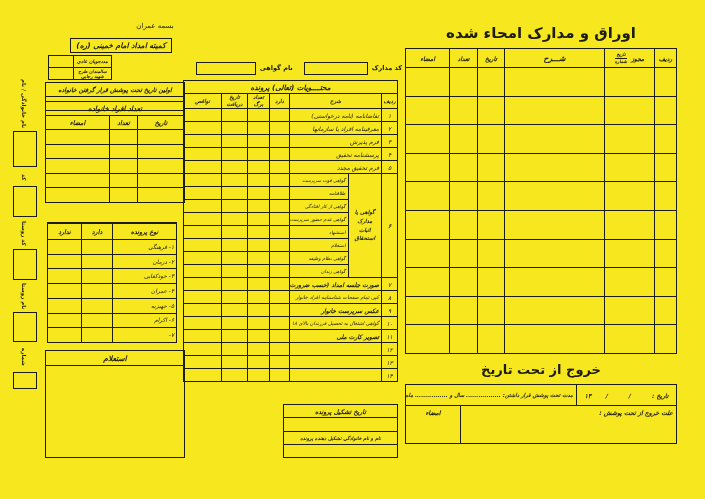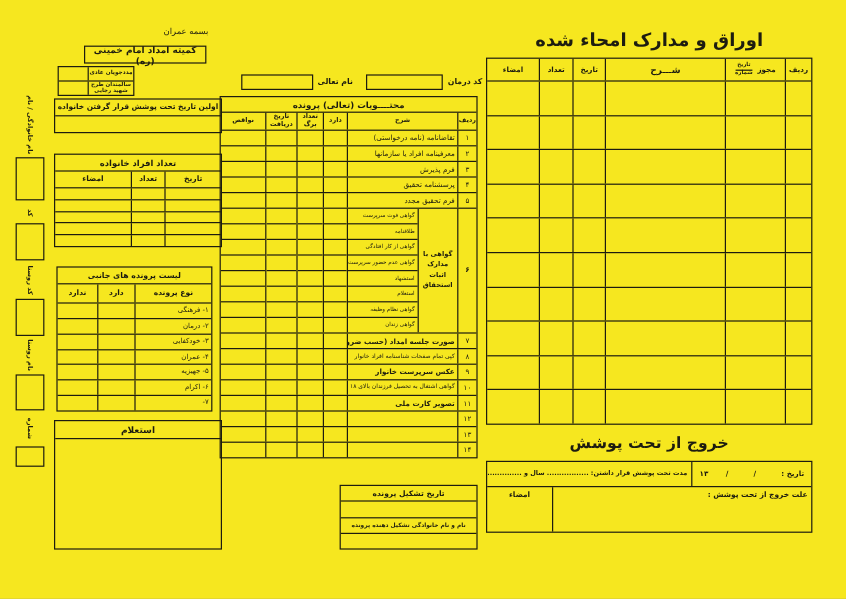--- a/index.html
+++ b/index.html
@@ -1,21 +1,21 @@
 <!DOCTYPE html>
 <html lang="fa" dir="rtl" style="--paper: #f6e71f; --ink: #1d1c10;"><head>
 <meta charset="utf-8">
 <style>
   :root{ --paper:#f6e71f; --ink:#1d1c10; }
   *{ box-sizing:border-box; margin:0; padding:0; }
   body{ background:#888; font-family:"DejaVu Sans",sans-serif; }
   .page{ position:relative; width:705px; height:499px; background:var(--paper);
          color:var(--ink); direction:rtl; overflow:hidden; font-family:"DejaVu Sans",sans-serif; }
   .abs{ position:absolute; }
-  .bx{ border:1px solid var(--ink); }
+  .bx{ border:1px solid var(--ink);font-style:italic; }
   .col{ display:flex; flex-direction:column; }
   .frow{ display:flex; }
   .rt{ border-top:1px solid var(--ink); }
   .c{ border-left:1px solid var(--ink); overflow:hidden; }
   .c:last-child{ border-left:none; }
   .ctr{ display:flex; align-items:center; justify-content:center; text-align:center; }
   .b{ font-weight:bold; }
   .hdr{ font-weight:bold; font-size:5.4px; }
   .pre{ white-space:pre-line; line-height:1.25; }
   .lbl{ font-size:6px; display:flex; align-items:center; padding-right:2px; white-space:nowrap; }
@@ -47,23 +47,23 @@
       <div class="c ctr b" style="width:38px;font-size:4.8px">مددجویان عادی</div>
       <div class="c" style="flex:1"></div>
     </div>
     <div class="frow rt" style="flex:1">
       <div class="c ctr b" style="width:38px;font-size:4.6px">سالمندان طرح شهید رجایی</div>
       <div class="c" style="flex:1"></div>
     </div>
   </div>
 
   <div class="abs frow" style="left:190px;top:60px;width:212px;height:16px;align-items:center;gap:4px">
-    <span class="b" style="font-size:6.5px">کد درمان</span>
+    <span class="b" style="font-size:6.5px">کد مدارک</span>
     <span class="bx fill" style="width:64px;height:13px"></span>
-    <span class="b" style="font-size:6.5px;margin-right:7px">نام تعالی</span>
+    <span class="b" style="font-size:6.5px;margin-right:7px">نام گواهی</span>
     <span class="bx fill" style="width:60px;height:13px"></span>
   </div>
 
   <div class="abs vlab" style="left:16px;top:78px;height:52px">نام خانوادگی / نام سرپرست</div>
   <div class="abs bx fill" style="left:13px;top:131px;width:24px;height:36px"></div>
 
   <div class="abs vlab" style="left:16px;top:169px;height:16px">کد خانوار</div>
   <div class="abs bx fill" style="left:13px;top:186px;width:24px;height:31px"></div>
 
   <div class="abs vlab" style="left:16px;top:219px;height:28px">کد روستا یا محله</div>
@@ -73,21 +73,21 @@
   <div class="abs bx fill" style="left:13px;top:312px;width:24px;height:30px"></div>
 
   <div class="abs vlab" style="left:16px;top:344px;height:26px">شماره زونکن</div>
   <div class="abs bx fill" style="left:13px;top:372px;width:24px;height:17px"></div>
 
   <div class="abs bx col" style="left:45px;top:82px;width:140px;height:29px">
     <div class="frow ctr b" style="flex:1;font-size:6.2px">اولین تاریخ تحت پوشش قرار گرفتن خانواده</div>
     <div class="rt" style="flex:1"></div>
   </div>
 
-  <div class="abs bx col" style="left:45px;top:128px;width:140px;height:78px">
+  <div class="abs bx col" style="left:45px;top:101px;width:140px;height:102px">
     <div class="frow ctr b" style="height:13px;font-size:7px">تعداد افراد خانواده</div>
     <div class="frow rt hdr" style="height:14px;font-size:6.3px">
       <div class="c ctr" style="width:47px">تاریخ</div>
       <div class="c ctr" style="width:28px">تعداد</div>
       <div class="c ctr" style="flex:1">امضاء</div>
     </div>
     <div class="col" style="flex:1">
       <div class="frow rt" style="flex:1">
         <div class="c" style="width:47px"></div>
         <div class="c" style="width:28px"></div>
@@ -110,21 +110,20 @@
       </div>
         <div class="frow rt" style="flex:1">
         <div class="c" style="width:47px"></div>
         <div class="c" style="width:28px"></div>
         <div class="c" style="flex:1"></div>
       </div>
       </div>
   </div>
 
   <div class="abs bx col" style="left:47px;top:222px;width:130px;height:121px">
-    <div class="frow ctr b" style="height:13px;font-size:6.5px">لیست پرونده های جانبی</div>
     <div class="frow rt hdr" style="height:16px;font-size:6.3px">
       <div class="c ctr" style="width:64px">نوع پرونده</div>
       <div class="c ctr" style="width:31px">دارد</div>
       <div class="c ctr" style="flex:1">ندارد</div>
     </div>
     <div class="frow rt" style="flex:1">
         <div class="c lbl" style="width:64px;font-size:5.8px">۱- فرهنگی</div>
         <div class="c" style="width:31px"></div>
         <div class="c" style="flex:1"></div>
       </div>
@@ -443,21 +442,21 @@
         <div class="c dr"></div>
         <div class="c dp"></div>
         <div class="c dd"></div>
         <div class="c dt"></div>
         <div class="c dc"></div>
         <div class="c ds"></div>
       </div>
       </div>
   </div>
 
-  <div class="abs b" style="left:405px;top:362px;width:272px;text-align:center;font-size:13px">خروج از تحت پوشش</div>
+  <div class="abs b" style="left:405px;top:362px;width:272px;text-align:center;font-size:13px">خروج از تحت تاریخ</div>
 
   <div class="abs bx col" style="left:405px;top:384px;width:272px;height:60px">
     <div class="frow" style="height:20px;flex:none">
       <div class="c ctr b" style="width:100px;font-size:6px;white-space:pre">تاریخ :          /          /       ۱۳</div>
       <div class="c b" style="flex:1;font-size:5.4px;display:flex;align-items:center;padding-right:3px;white-space:nowrap">مدت تحت پوشش قرار داشتن: ................. سال و ................ ماه</div>
     </div>
     <div class="frow rt" style="flex:1">
       <div class="c b" style="flex:1;font-size:6.2px;padding:3px 3px 0 0">علت خروج از تحت پوشش :</div>
       <div class="c b" style="width:54px;font-size:6.2px;text-align:center;padding-top:3px">امضاء</div>
     </div>

